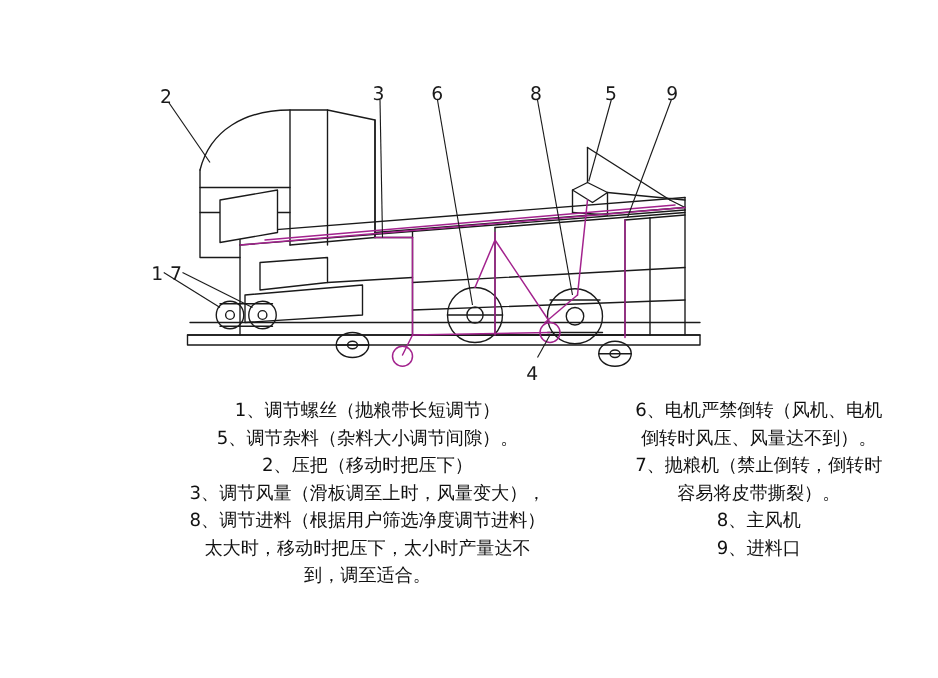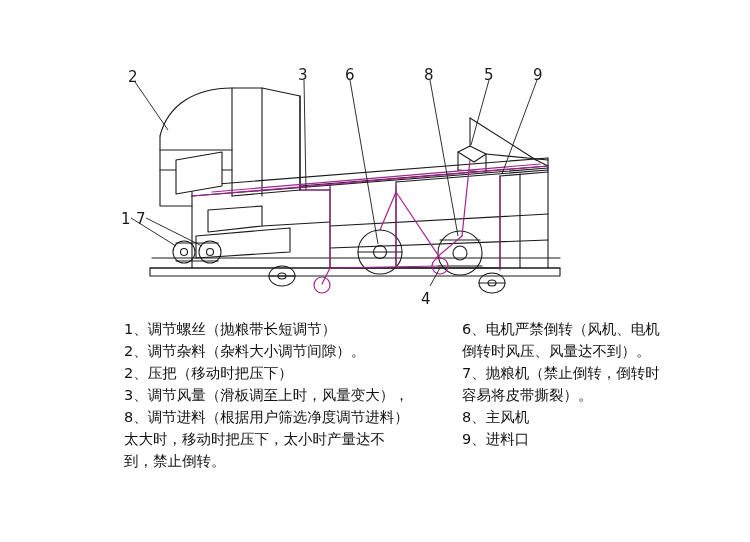--- a/index.html
+++ b/index.html
@@ -43,20 +43,21 @@
     top: 312px;
     width: 750px;
     height: 230px;
   }
   .legend-col {
     position: absolute;
     font-size: 14.5px;
     line-height: 1.52;
     color: #111111;
     font-family: "DejaVu Sans", "Liberation Sans", sans-serif;
+    text-align: center;
   }
   .legend-col.left {
     left: 124px;
     top: 6px;
     width: 340px;
   }
   .legend-col.right {
     left: 462px;
     top: 6px;
     width: 290px;
@@ -186,26 +187,26 @@
     <span class="callout-label" style="left:484px; top:68px;">5</span>
     <span class="callout-label" style="left:533px; top:68px;">9</span>
     <span class="callout-label" style="left:121px; top:212px;">1</span>
     <span class="callout-label" style="left:136px; top:212px;">7</span>
     <span class="callout-label" style="left:421px; top:292px;">4</span>
   </div>
 
   <div class="legend">
     <div class="legend-col left">
       <div class="legend-line">1、调节螺丝（抛粮带长短调节）</div>
-      <div class="legend-line">2、调节杂料（杂料大小调节间隙）。</div>
+      <div class="legend-line">5、调节杂料（杂料大小调节间隙）。</div>
       <div class="legend-line">2、压把（移动时把压下）</div>
       <div class="legend-line">3、调节风量（滑板调至上时，风量变大），</div>
       <div class="legend-line">8、调节进料（根据用户筛选净度调节进料）</div>
       <div class="legend-line">太大时，移动时把压下，太小时产量达不</div>
-      <div class="legend-line">到，禁止倒转。</div>
+      <div class="legend-line">到，调至适合。</div>
     </div>
     <div class="legend-col right">
       <div class="legend-line">6、电机严禁倒转（风机、电机</div>
       <div class="legend-line">倒转时风压、风量达不到）。</div>
       <div class="legend-line">7、抛粮机（禁止倒转，倒转时</div>
       <div class="legend-line">容易将皮带撕裂）。</div>
       <div class="legend-line">8、主风机</div>
       <div class="legend-line">9、进料口</div>
     </div>
   </div>

